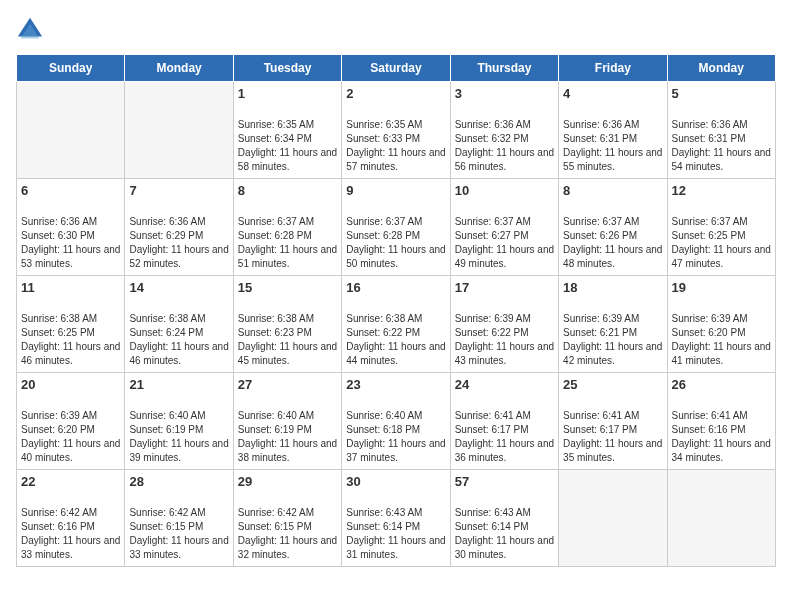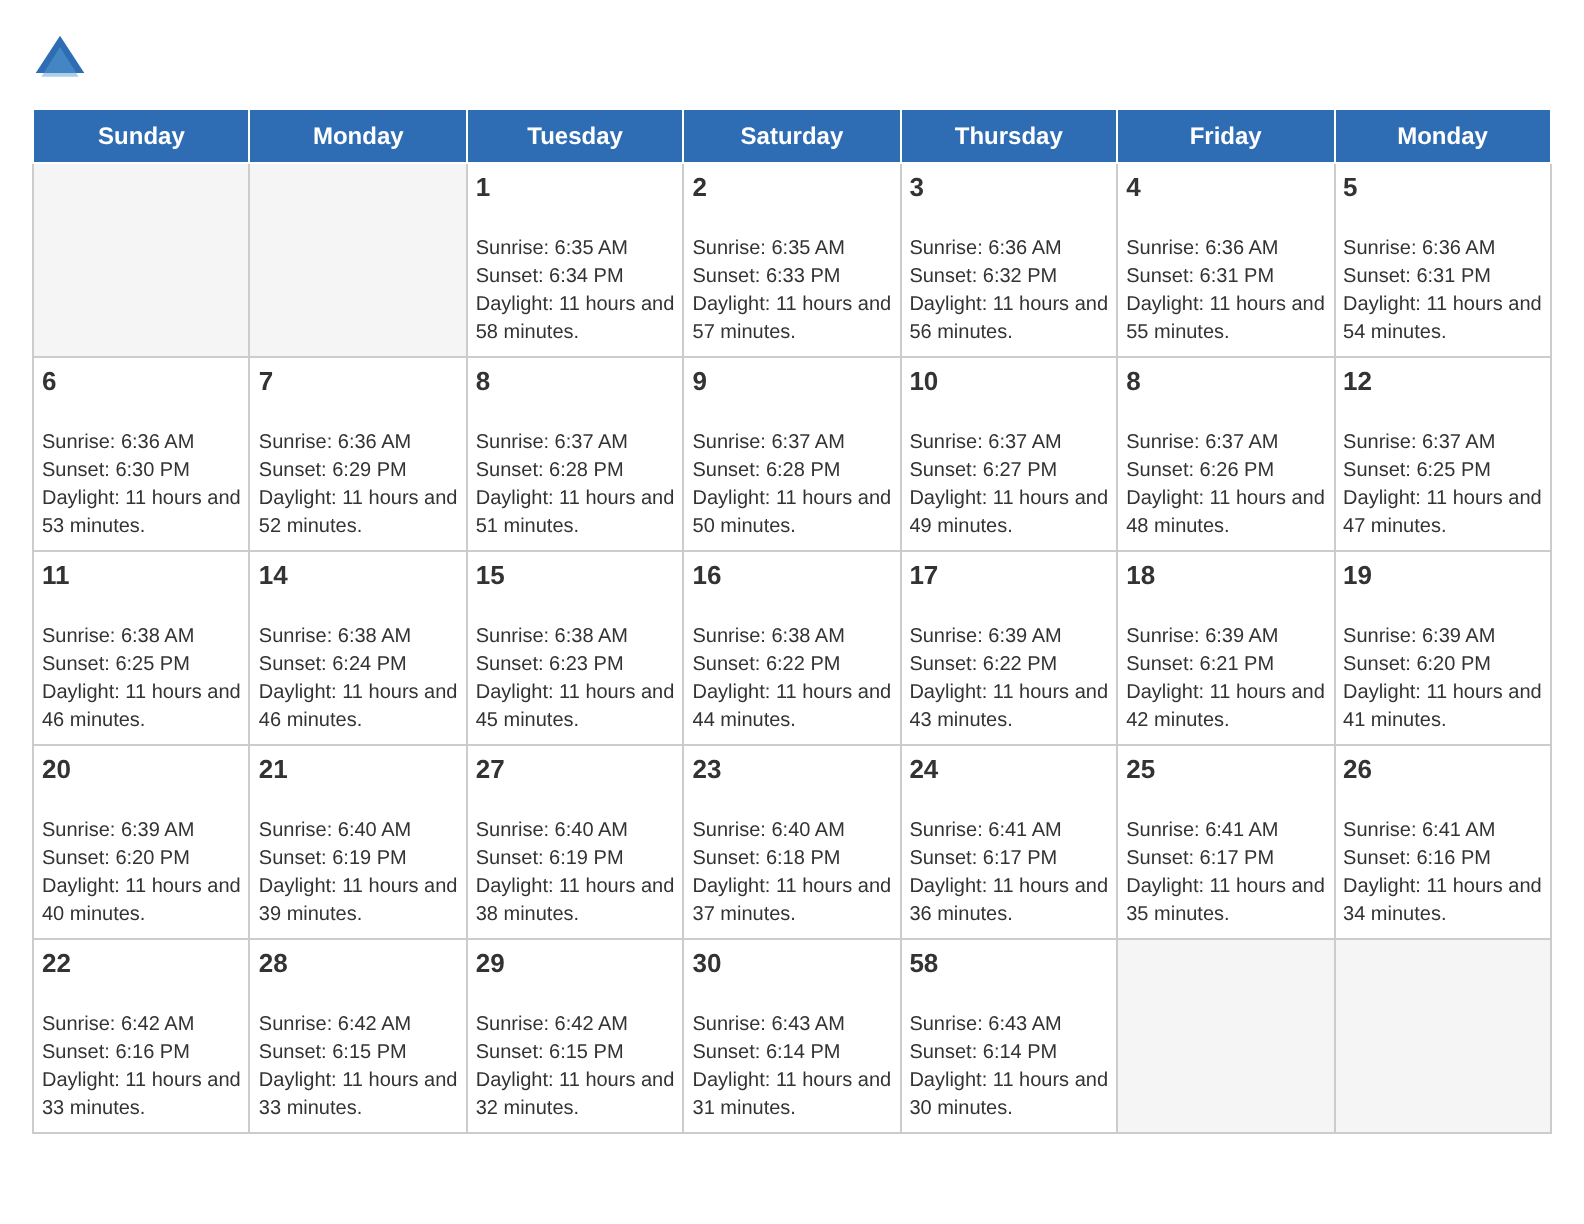--- a/index.html
+++ b/index.html
@@ -259,20 +259,20 @@
         </td>
         <td>
           <span class="day-num">29</span>
           <div class="day-info">Sunrise: 6:42 AM<br>Sunset: 6:15 PM<br>Daylight: 11 hours and 32 minutes.</div>
         </td>
         <td>
           <span class="day-num">30</span>
           <div class="day-info">Sunrise: 6:43 AM<br>Sunset: 6:14 PM<br>Daylight: 11 hours and 31 minutes.</div>
         </td>
         <td>
-          <span class="day-num">58</span>
+          <span class="day-num">57</span>
           <div class="day-info">Sunrise: 6:43 AM<br>Sunset: 6:14 PM<br>Daylight: 11 hours and 30 minutes.</div>
         </td>
         <td class="empty"></td>
         <td class="empty"></td>
       </tr>
     </tbody>
 </table>
 
 </body></html>

